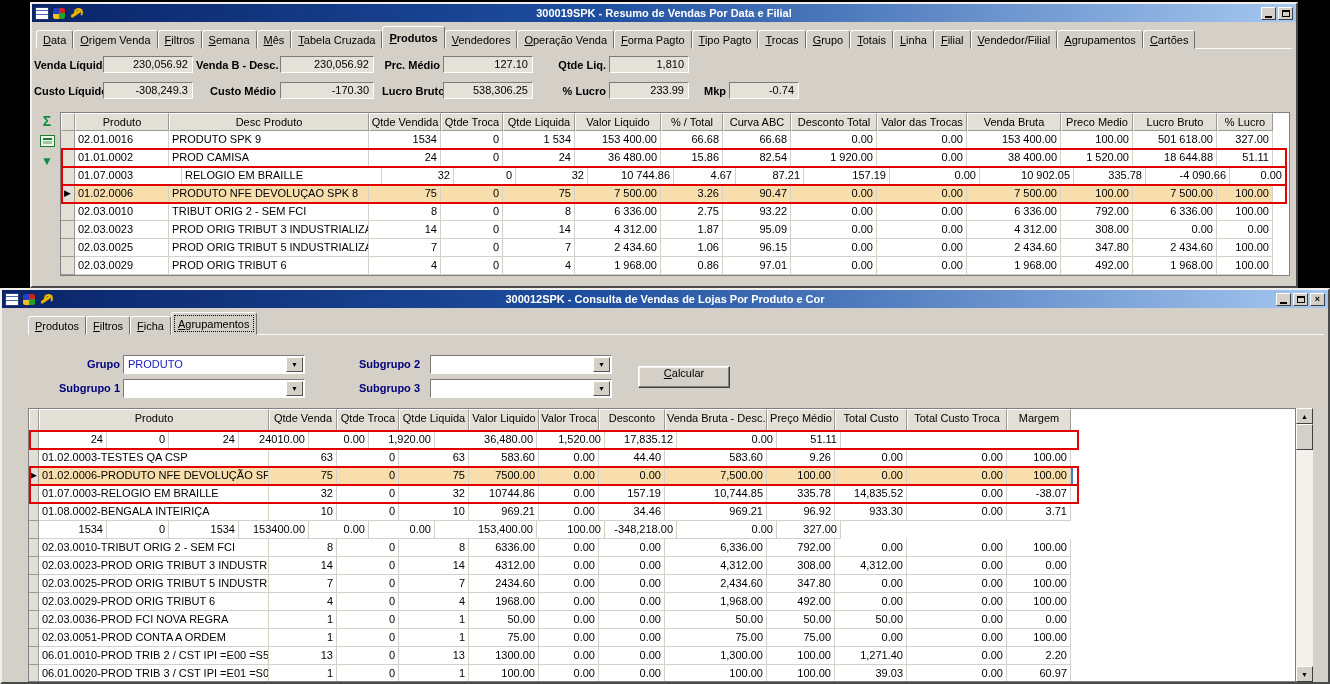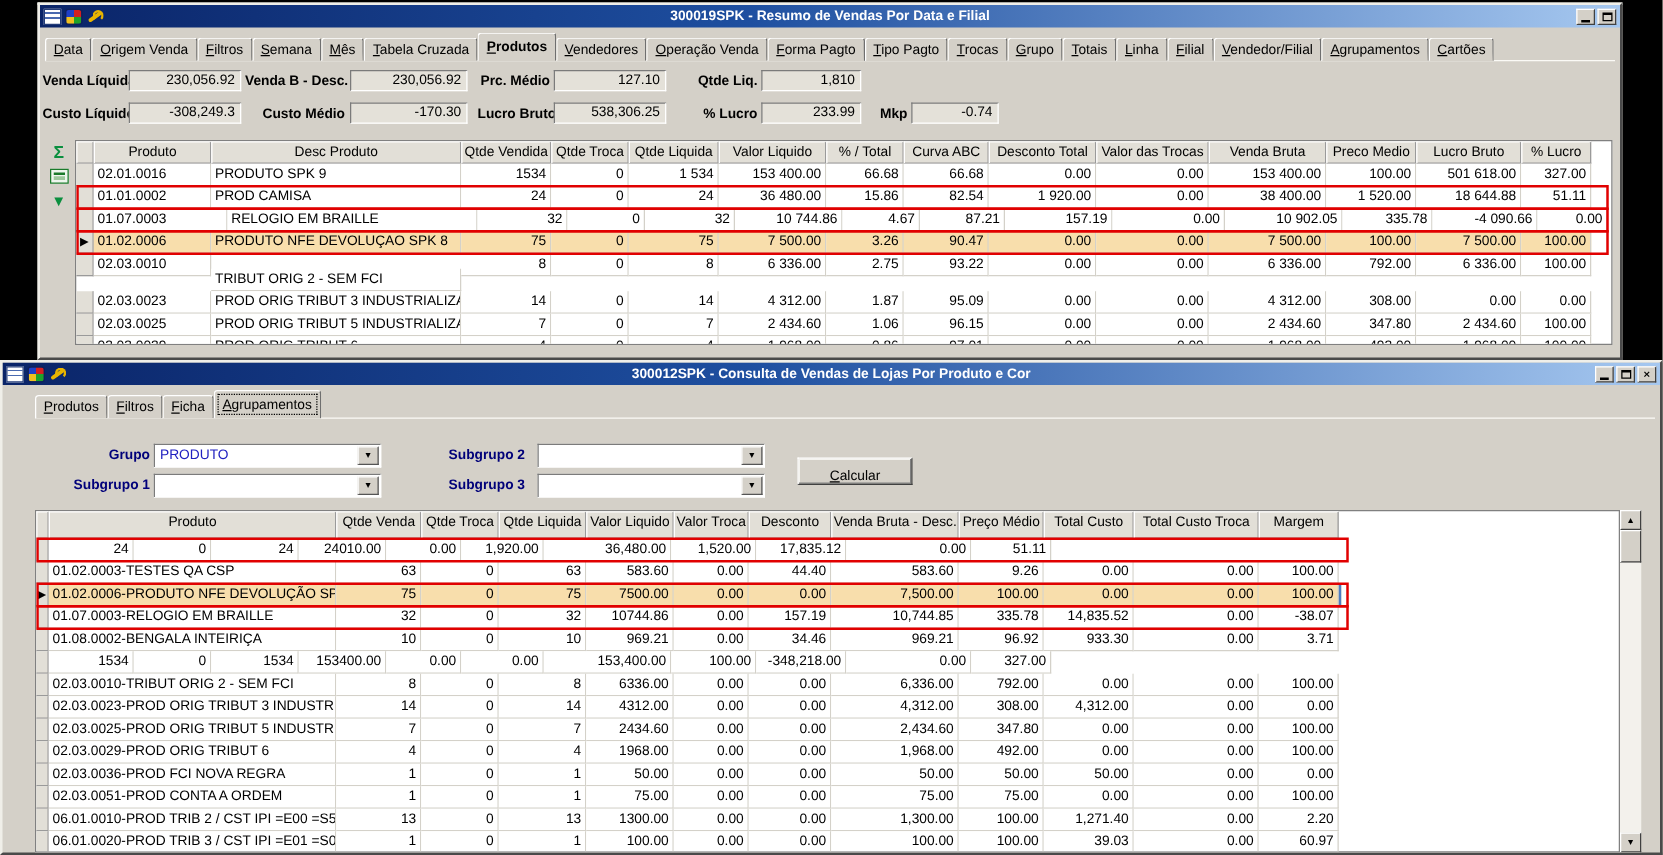--- a/index.html
+++ b/index.html
@@ -133,21 +133,21 @@
   .combo-val { color:#2020c0; white-space:nowrap; }
   .combo-btn {
     position:absolute; right:1px; top:1px; bottom:1px; width:17px;
     background:#d4d0c8; border:1px solid; border-color:#fff #555 #555 #fff;
     display:flex; align-items:center; justify-content:center; font-size:7px; color:#000;
   }
   .button {
     position:absolute; background:#d4d0c8;
     border:1px solid; border-color:#fff #404040 #404040 #fff;
     box-shadow:inset -1px -1px 0 #808080, inset 1px 1px 0 #f4f3ef;
-    display:flex; align-items:flex-end; justify-content:center;
+    display:flex; align-items:flex-start; justify-content:center;
   }
   .btn-label { display:block; font-size:11px; }
   .btn-label::first-letter { text-decoration:underline; }
 
   
   .scrollbar { position:absolute; width:17px; display:flex; flex-direction:column; background:#f3f1ec; }
   .sb-btn {
     flex:none; height:16px; background:#d4d0c8;
     border:1px solid; border-color:#fff #404040 #404040 #fff;
     display:flex; align-items:center; justify-content:center; font-size:7px;
@@ -351,21 +351,21 @@
         <div class="g-cell num" style="width: 94px; height: 18px;">7 500.00</div>
         <div class="g-cell num" style="width: 72px; height: 18px;">100.00</div>
         <div class="g-cell num" style="width: 84px; height: 18px;">7 500.00</div>
         <div class="g-cell num" style="width: 56px; height: 18px;">100.00</div>
         <div class="g-filler" style="height: 18px;"></div>
         <div class="annotation" style="width: 1226px;"></div>
       </div>
       <div class="g-row">
         <div class="g-gutter" style="width: 14px; height: 18px;"></div>
         <div class="g-cell" style="width: 94px; height: 18px;">02.03.0010</div>
-        <div class="g-cell" style="width: 200px; height: 18px; margin-top: 12px;">TRIBUT ORIG 2 - SEM FCI</div>
+        <div class="g-cell" style="width: 200px; height: 18px;">TRIBUT ORIG 2 - SEM FCI</div>
         <div class="g-cell num" style="width: 72px; height: 18px;">8</div>
         <div class="g-cell num" style="width: 62px; height: 18px;">0</div>
         <div class="g-cell num" style="width: 72px; height: 18px;">8</div>
         <div class="g-cell num" style="width: 86px; height: 18px;">6 336.00</div>
         <div class="g-cell num" style="width: 62px; height: 18px;">2.75</div>
         <div class="g-cell num" style="width: 68px; height: 18px;">93.22</div>
         <div class="g-cell num" style="width: 86px; height: 18px;">0.00</div>
         <div class="g-cell num" style="width: 90px; height: 18px;">0.00</div>
         <div class="g-cell num" style="width: 94px; height: 18px;">6 336.00</div>
         <div class="g-cell num" style="width: 72px; height: 18px;">792.00</div>

